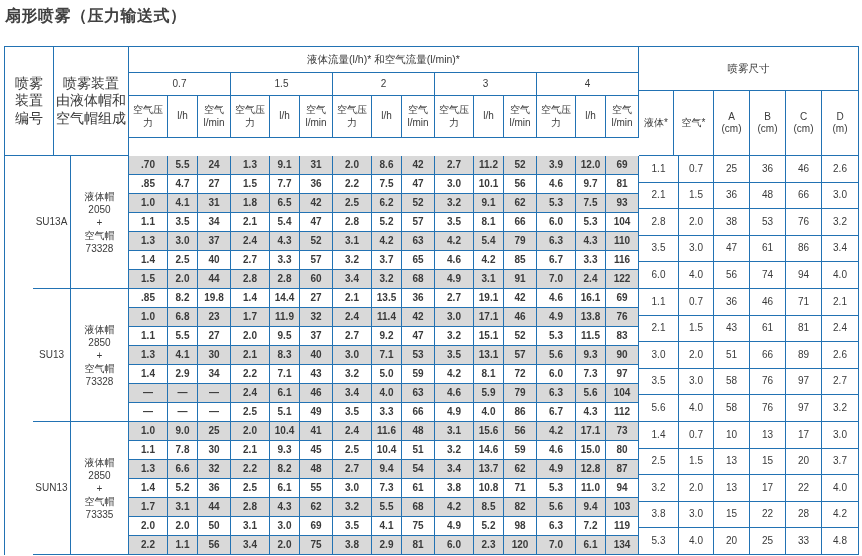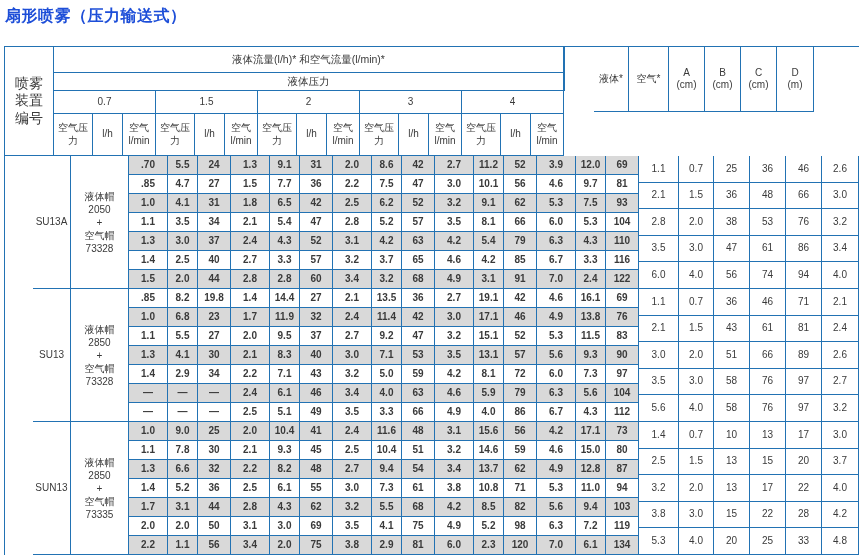--- a/index.html
+++ b/index.html
@@ -5,21 +5,21 @@
   html,body{margin:0;padding:0;background:#ffffff;}
   body{
     width:862px;height:556px;overflow:hidden;
     font-family:"Liberation Sans","DejaVu Sans",sans-serif;
     color:#3a3a3a;
     -webkit-font-smoothing:antialiased;
   }
   .page{position:relative;width:862px;height:556px;}
   .title{
     position:absolute;left:5px;top:6px;
-    font-size:16px;font-weight:bold;color:#1d4ed8;
+    font-size:16px;font-weight:bold;color:#404040;
     letter-spacing:0.5px;
   }
   .tbl{
     position:absolute;left:4px;top:46px;
     width:854px;
     border-top:1px solid #2272b3;border-left:1px solid #2272b3;
     font-size:10px;
   }
   .cell{
     box-sizing:border-box;
@@ -31,21 +31,21 @@
     line-height:1.25;
     overflow:hidden;
   }
   .shaded{background:#d9d9d9;}
   
   .thead{display:flex;}
   .col-id{width:49px;}
   .col-comp{width:75px;}
   .hid{height:109px;font-size:14px;}
   .mid{width:510px;display:flex;flex-direction:column;}
-  .right{width:220px;display:flex;flex-direction:row;gap:29px;}
+  .right{width:220px;display:flex;flex-direction:column;}
   .flow-title{height:26px;width:510px;font-size:10.5px;}
   .pressure-title{height:18px;width:510px;font-size:10.5px;}
   .prow{display:flex;height:23px;}
   .pcell{width:102px;height:23px;}
   .shrow{display:flex;height:42px;}
   .size-title{height:44px;width:220px;font-size:10.5px;}
   .size-shrow{display:flex;height:65px;}
   
   .w0{width:39px;} .w1{width:30px;} .w2{width:33px;}
   .s0{width:40px;} .s1{width:35px;} .s2{width:36px;} .s3{width:36px;} .s4{width:36px;} .s5{width:37px;}
@@ -64,23 +64,25 @@
 <body>
 
 <div class="page">
   <div class="title">扇形喷雾（压力输送式）</div>
 
   <div class="tbl">
     <div class="thead">
       <div class="cell col-id hid">喷雾
 装置
 编号</div>
+      <div class="cell col-comp hid">喷雾装置
+由液体帽和
+空气帽组成</div>
       <div class="mid">
         <div class="cell flow-title">液体流量(l/h)* 和空气流量(l/min)*</div>
-        <div class="cell pressure-title">液体压力</div>
         <div class="prow">
             <div class="cell pcell">0.7</div>
             <div class="cell pcell">1.5</div>
             <div class="cell pcell">2</div>
             <div class="cell pcell">3</div>
             <div class="cell pcell">4</div>
           </div>
         <div class="shrow">
             <div class="cell w0">空气压力</div>
             <div class="cell w1">l/h</div>

